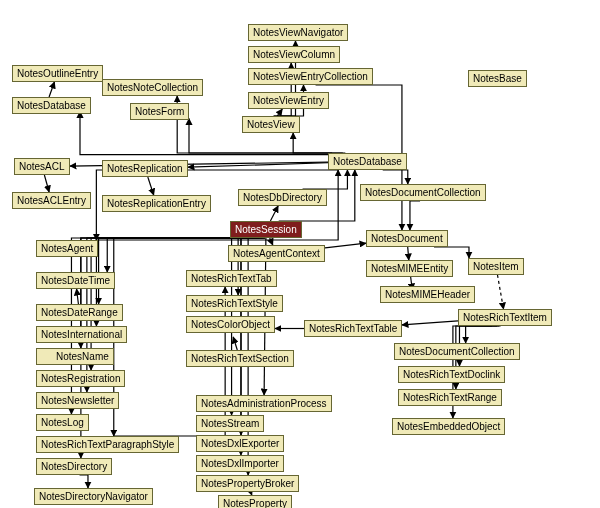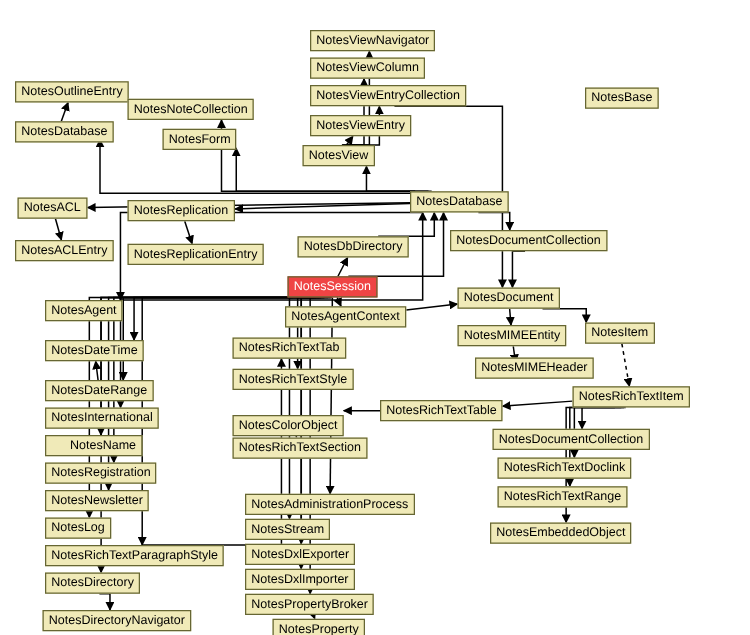--- a/index.html
+++ b/index.html
@@ -1,18 +1,18 @@
 <!DOCTYPE html>
 <html><head>
 <meta charset="utf-8">
 <style>
   body{margin:0;font-family:Arial,sans-serif;font-size:10px;background:#fff}
   #canvas{position:relative;width:600px;height:508px;overflow:hidden}
   .box{position:absolute;border:1px solid #666633;background:#f0eab8;padding:1px 4px;white-space:nowrap;line-height:13px}
-  .root{background:#ef4444;color:#fff}
+  .root{background:#7f1d1d;color:#fff}
   svg{position:absolute;left:0;top:0;width:600px;height:508px;pointer-events:none}
   .edge{stroke:#000;stroke-width:1.2;fill:none}
   marker path{fill:#000}
 </style>
 </head>
 <body>
 <div id="canvas">
 
 <svg id="edges">
   <defs>
@@ -97,21 +97,21 @@
     <div class="box" style="left: 366px; top: 230px;">NotesDocument</div>
     <div class="box" style="left: 366px; top: 260px;">NotesMIMEEntity</div>
     <div class="box" style="left: 366px; top: 286px; margin-left: 14px;">NotesMIMEHeader</div>
     <div class="box" style="left: 468px; top: 258px;">NotesItem</div>
     <div class="box" style="left: 458px; top: 309px;">NotesRichTextItem</div>
     <div class="box" style="left: 304px; top: 320px;">NotesRichTextTable</div>
     <div class="box" style="left: 394px; top: 343px;">NotesDocumentCollection</div>
     <div class="box" style="left: 398px; top: 366px;">NotesRichTextDoclink</div>
     <div class="box" style="left: 398px; top: 389px;">NotesRichTextRange</div>
     <div class="box" style="left: 392px; top: 418px;">NotesEmbeddedObject</div>
-    <div class="box" style="left: 186px; top: 332px; text-align: right;">NotesColorObject</div>
+    <div class="box" style="left: 186px; top: 316px; text-align: right;">NotesColorObject</div>
     <div class="box" style="left: 186px; top: 295px;">NotesRichTextStyle</div>
     <div class="box" style="left: 186px; top: 270px;">NotesRichTextTab</div>
     <div class="box" style="left: 186px; top: 350px;">NotesRichTextSection</div>
     <div class="box" style="left: 36px; top: 240px;">NotesAgent</div>
     <div class="box" style="left: 36px; top: 272px;">NotesDateTime</div>
     <div class="box" style="left: 36px; top: 304px;">NotesDateRange</div>
     <div class="box" style="left: 36px; top: 326px;">NotesInternational</div>
     <div class="box" style="left: 36px; top: 348px; padding-left: 19px;">NotesName</div>
     <div class="box" style="left: 36px; top: 370px;">NotesRegistration</div>
     <div class="box" style="left: 36px; top: 392px;">NotesNewsletter</div>

